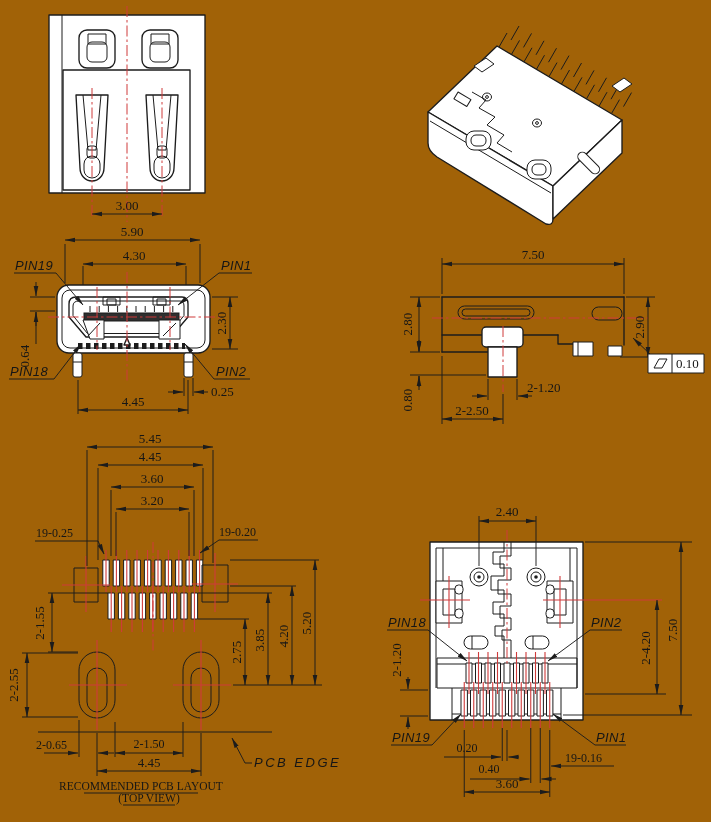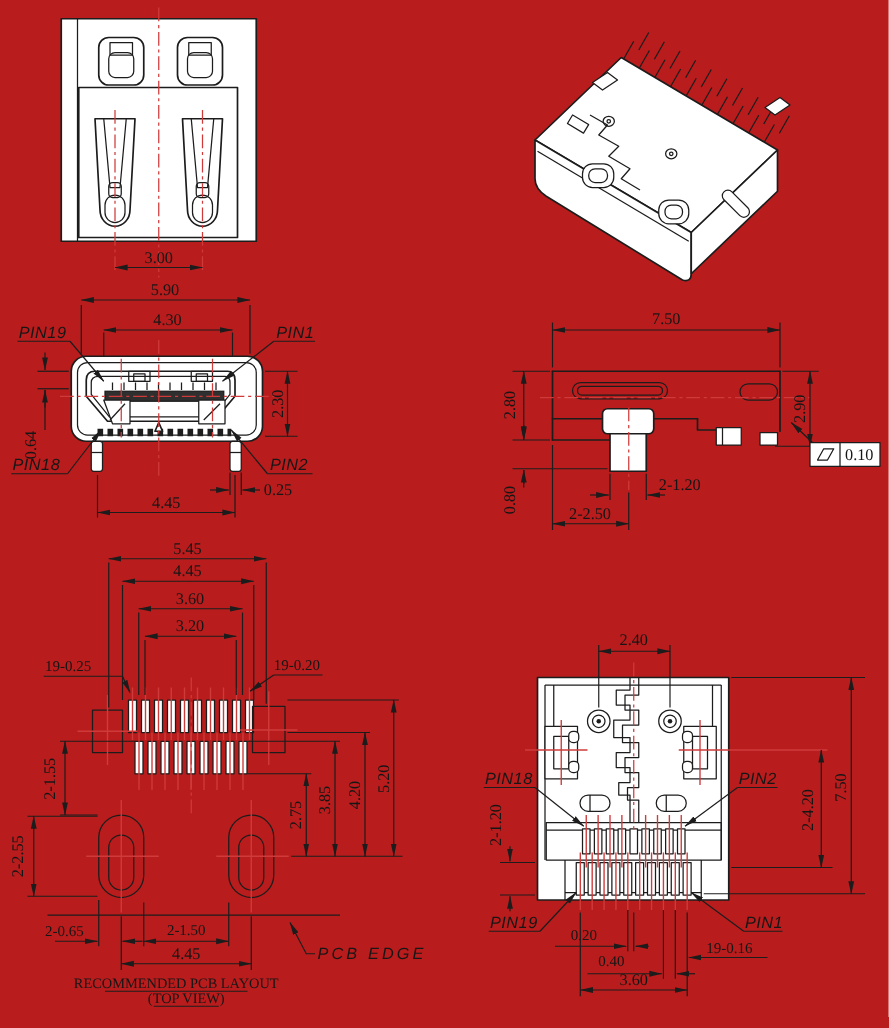--- a/index.html
+++ b/index.html
@@ -1,16 +1,16 @@
 <!DOCTYPE html>
 <html><head>
 <meta charset="utf-8">
 <style>
   html,body{margin:0;padding:0;background:#fff}
-  .wrap{position:relative;width:711px;height:822px;background:#b91c1c;overflow:hidden}
+  .wrap{position:relative;width:711px;height:822px;background:#a16207;overflow:hidden}
   svg{position:absolute;left:0;top:0}
   .ln{stroke:#1c1c1c;stroke-width:1.35;fill:none;stroke-linecap:round;stroke-linejoin:round}
   .lnw{stroke:#1c1c1c;stroke-width:1.35;fill:#fff;stroke-linejoin:round}
   .ln2{stroke:#1c1c1c;stroke-width:1;fill:none;stroke-linejoin:round}
   .ln2w{stroke:#1c1c1c;stroke-width:1;fill:#fff;stroke-linejoin:round}
   .dim{stroke:#1c1c1c;stroke-width:.95;fill:none}
   .cl{stroke:#cf3b3b;stroke-width:1;fill:none;stroke-dasharray:11 3 2.5 3}
   .cr{stroke:#cf3b3b;stroke-width:1.1;fill:none}
   text{fill:#161616}
   .td{font:13px "Liberation Serif",serif}

